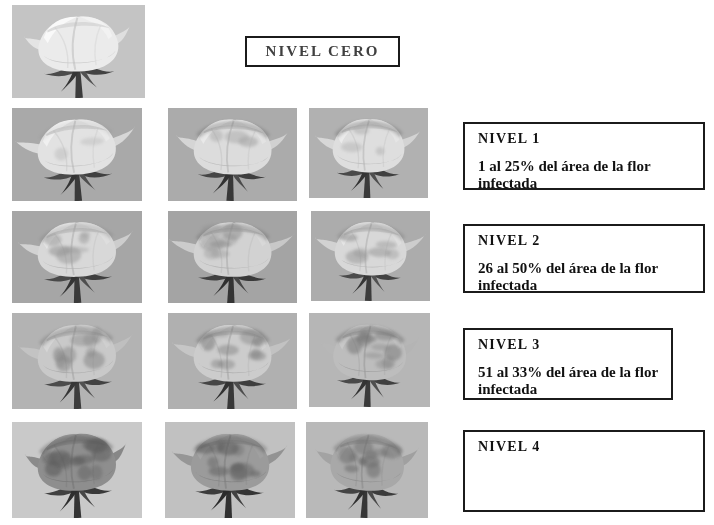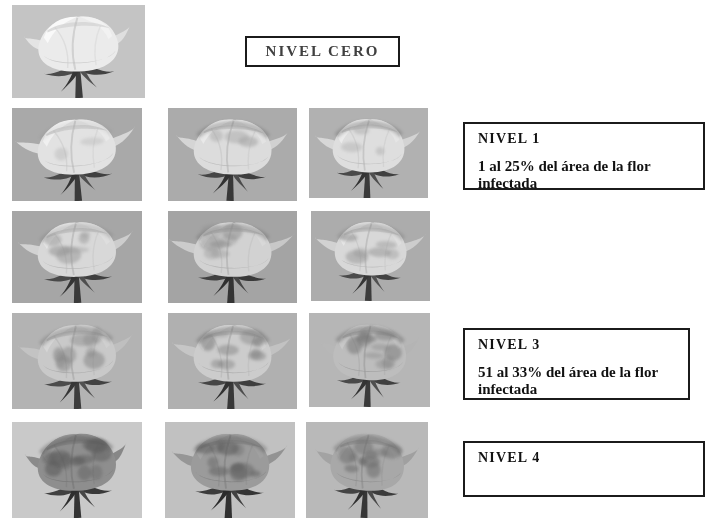--- a/index.html
+++ b/index.html
@@ -263,20 +263,24 @@
           <ellipse cx="43.7" cy="28.9" rx="10.3" ry="4.2" fill="#949494" opacity="0.59" filter="url(#bl6)"></ellipse>
           <ellipse cx="58.6" cy="44.7" rx="8.9" ry="5.2" fill="#949494" opacity="0.39" filter="url(#bl6)"></ellipse>
           <ellipse cx="80.5" cy="43.3" rx="13.8" ry="5.0" fill="#949494" opacity="0.51" filter="url(#bl6)"></ellipse>
           <ellipse cx="88.1" cy="35.0" rx="12.4" ry="3.8" fill="#949494" opacity="0.43" filter="url(#bl6)"></ellipse>
           <ellipse cx="95.7" cy="44.7" rx="7.8" ry="5.3" fill="#949494" opacity="0.37" filter="url(#bl6)"></ellipse>
           <ellipse cx="54.0" cy="49.1" rx="13.3" ry="7.2" fill="#949494" opacity="0.51" filter="url(#bl6)"></ellipse>
         </g>
       </svg>
     </div>
 
+  <div class="box level-box" style="left:463px;top:224px;width:242px;height:69px">
+    <div class="lvl">NIVEL 2</div>
+    <div class="desc">26 al 50% del área de la flor infectada</div>
+  </div>
 
   <div class="photo" style="left:12px;top:313px;width:130px;height:96px">
       <svg viewBox="0 0 140 95" preserveAspectRatio="none">
         <defs>
           <filter id="bl7" x="-40%" y="-40%" width="180%" height="180%">
             <feGaussianBlur stdDeviation="1.6"></feGaussianBlur>
           </filter>
         </defs>
         <rect x="0" y="0" width="140" height="95" fill="#b3b3b3"></rect>
         <g transform="rotate(-2 70 48)">
@@ -380,21 +384,21 @@
           <ellipse cx="87.2" cy="22.3" rx="12.3" ry="4.8" fill="#757575" opacity="0.44" filter="url(#bl9)"></ellipse>
           <ellipse cx="52.0" cy="33.4" rx="9.0" ry="8.7" fill="#757575" opacity="0.53" filter="url(#bl9)"></ellipse>
           <ellipse cx="87.2" cy="51.4" rx="10.3" ry="4.7" fill="#757575" opacity="0.31" filter="url(#bl9)"></ellipse>
           <ellipse cx="64.1" cy="22.0" rx="6.8" ry="4.2" fill="#757575" opacity="0.37" filter="url(#bl9)"></ellipse>
           <ellipse cx="74.9" cy="42.8" rx="11.4" ry="3.1" fill="#757575" opacity="0.31" filter="url(#bl9)"></ellipse>
           <ellipse cx="92.1" cy="49.1" rx="7.8" ry="6.3" fill="#757575" opacity="0.30" filter="url(#bl9)"></ellipse>
         </g>
       </svg>
     </div>
 
-  <div class="box level-box" style="left:463px;top:328px;width:227px;height:72px">
+  <div class="box level-box" style="left:463px;top:328px;width:210px;height:72px">
     <div class="lvl">NIVEL 3</div>
     <div class="desc">51 al 33% del área de la flor infectada</div>
   </div>
 
   <div class="photo" style="left:12px;top:422px;width:130px;height:96px">
       <svg viewBox="0 0 140 95" preserveAspectRatio="none">
         <defs>
           <filter id="bl10" x="-40%" y="-40%" width="180%" height="180%">
             <feGaussianBlur stdDeviation="1.6"></feGaussianBlur>
           </filter>
@@ -506,17 +510,17 @@
           <ellipse cx="82.8" cy="29.7" rx="10.9" ry="3.8" fill="#696969" opacity="0.36" filter="url(#bl12)"></ellipse>
           <ellipse cx="72.7" cy="38.9" rx="11.7" ry="6.2" fill="#696969" opacity="0.50" filter="url(#bl12)"></ellipse>
           <ellipse cx="46.4" cy="34.1" rx="10.2" ry="8.4" fill="#696969" opacity="0.50" filter="url(#bl12)"></ellipse>
           <ellipse cx="73.6" cy="32.6" rx="7.5" ry="4.2" fill="#696969" opacity="0.46" filter="url(#bl12)"></ellipse>
           <ellipse cx="77.5" cy="47.1" rx="8.1" ry="7.9" fill="#696969" opacity="0.51" filter="url(#bl12)"></ellipse>
           <ellipse cx="97.4" cy="27.7" rx="12.1" ry="7.3" fill="#696969" opacity="0.43" filter="url(#bl12)"></ellipse>
         </g>
       </svg>
     </div>
 
-  <div class="box level-box" style="left:463px;top:441px;width:242px;height:56px">
+  <div class="box level-box" style="left:463px;top:430px;width:242px;height:82px">
     <div class="lvl">NIVEL 4</div>
   </div>
 
 </div>
 
 </body></html>

